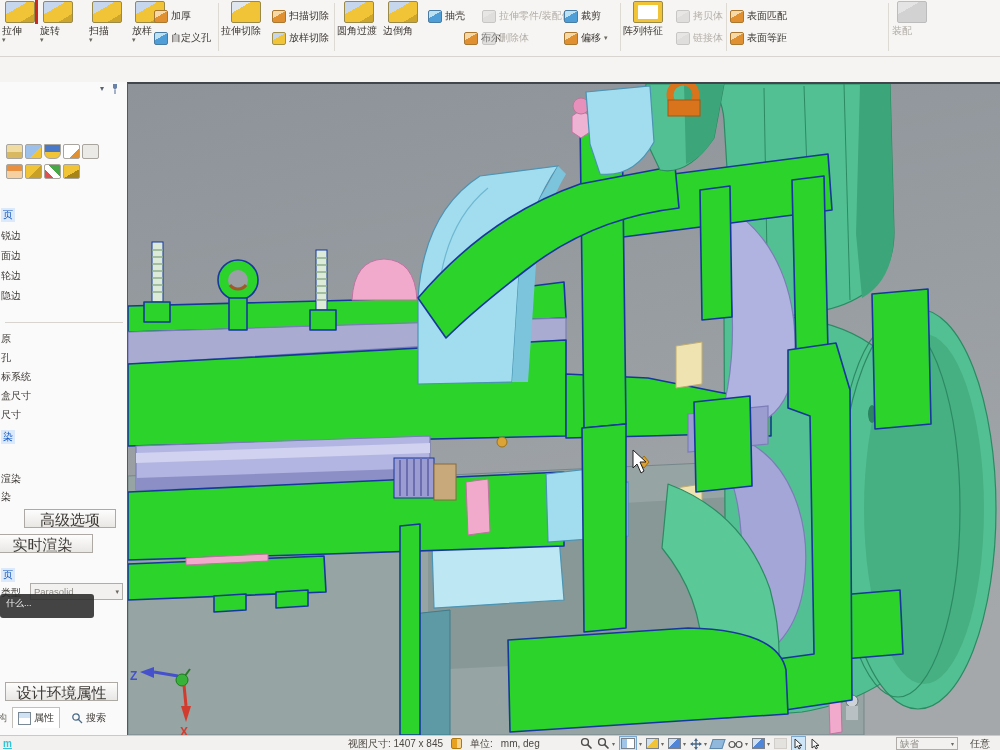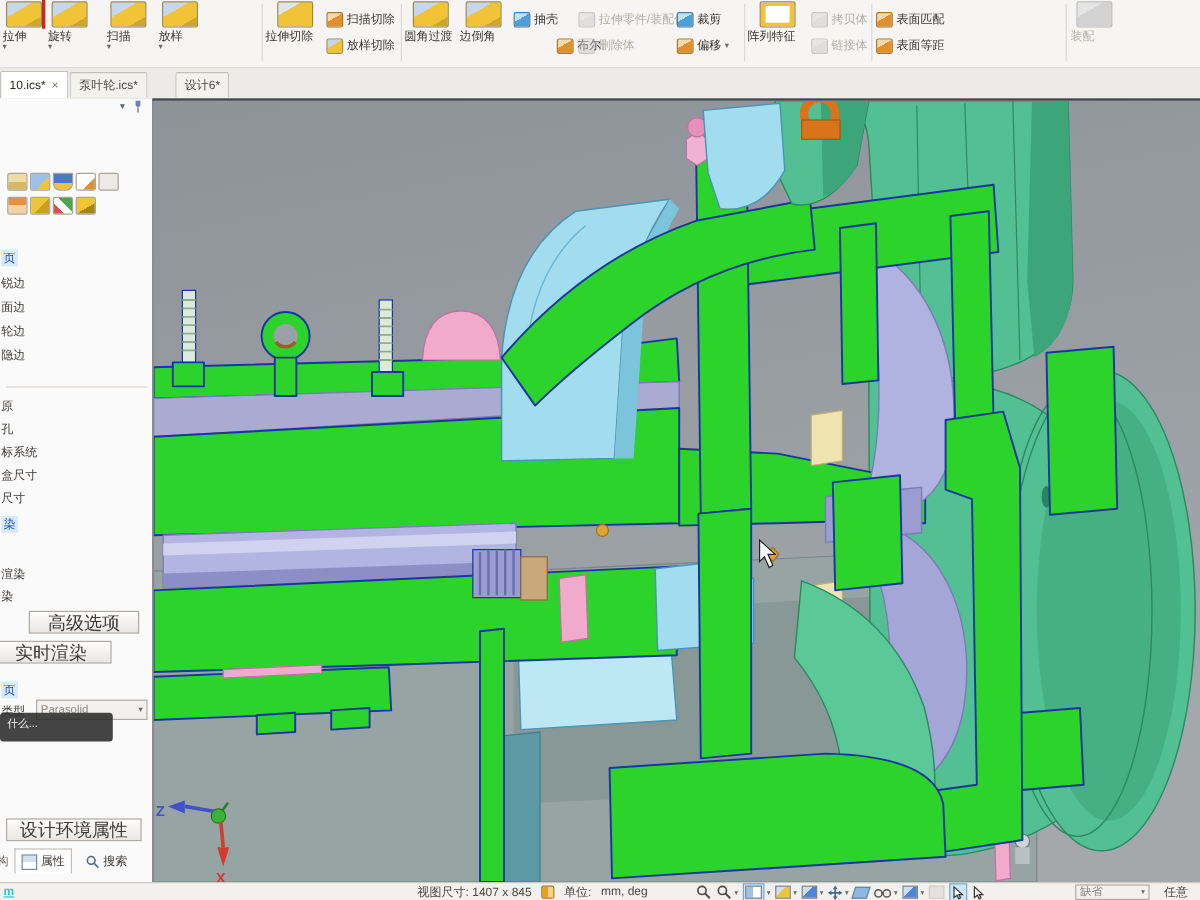--- a/index.html
+++ b/index.html
@@ -91,20 +91,30 @@
       <div class="ico-big"></div>
       <span class="lbl">扫描</span>
       <span class="chev">▾</span>
     </div>
     <div class="rb-big" style="left:132px;width:36px;">
       <div class="ico-big"></div>
       <span class="lbl">放样</span>
       <span class="chev">▾</span>
     </div>
 
+    <div class="rb-col" style="left:154px;width:62px;">
+      <div class="rb-sm" style="top:9px;">
+        <span class="ico-sm orange"></span>
+        <span>加厚</span>
+      </div>
+      <div class="rb-sm" style="top:31px;">
+        <span class="ico-sm teal"></span>
+        <span>自定义孔</span>
+      </div>
+    </div>
 
     <div class="vdiv" style="left:218px;"></div>
 
     <div class="rb-big" style="left:221px;width:50px;">
       <div class="ico-big" style="background:linear-gradient(150deg,#dfe6ee 0 30%,#f1c437 30%);"></div>
       <span class="lbl">拉伸切除</span>
     </div>
     <div class="rb-col" style="left:272px;width:72px;">
       <div class="rb-sm" style="top:9px;">
         <span class="ico-sm orange"></span>
@@ -192,32 +202,20 @@
     </div>
 
     <div class="vdiv" style="left:888px;"></div>
 
     <div class="rb-big dis" style="left:892px;width:40px;">
       <div class="ico-big gray"></div>
       <span class="lbl">装配</span>
     </div>
   </div>
 
-  <div id="tabstrip">
-    <div class="tab active" style="left:0;">
-      <span>10.ics*</span>
-      <span class="x">×</span>
-    </div>
-    <div class="tab" style="left:58px;">
-      <span>泵叶轮.ics*</span>
-    </div>
-    <div class="tab" style="left:146px;">
-      <span>设计6*</span>
-    </div>
-  </div>
 
   <div id="panel">
     <div class="pl-hdr">
       <span style="font-size:8px;">▾</span>
       <svg width="8" height="11">
           <path d="M2,1 h4 v4 l-2,1.5 l-2,-1.5 z" fill="#6b82a8"></path>
           <line x1="4" y1="6.5" x2="4" y2="11" stroke="#6b82a8" stroke-width="1.2"></line>
         </svg>
     </div>
 

